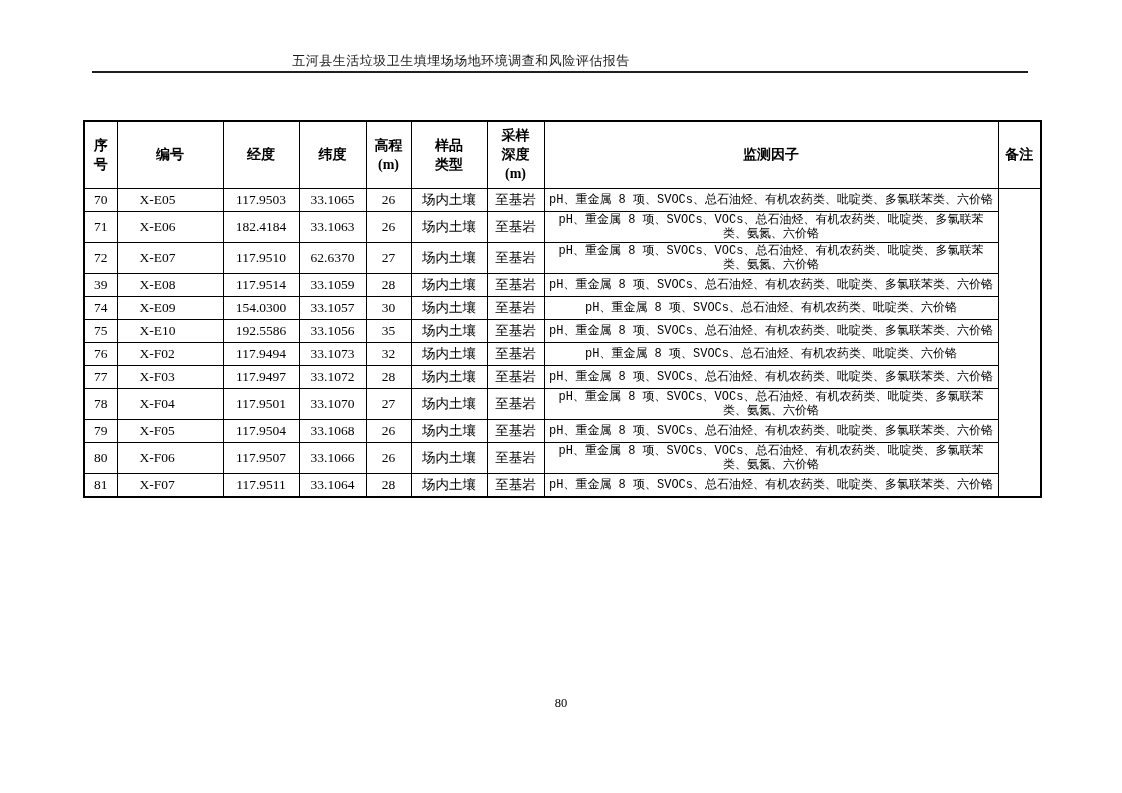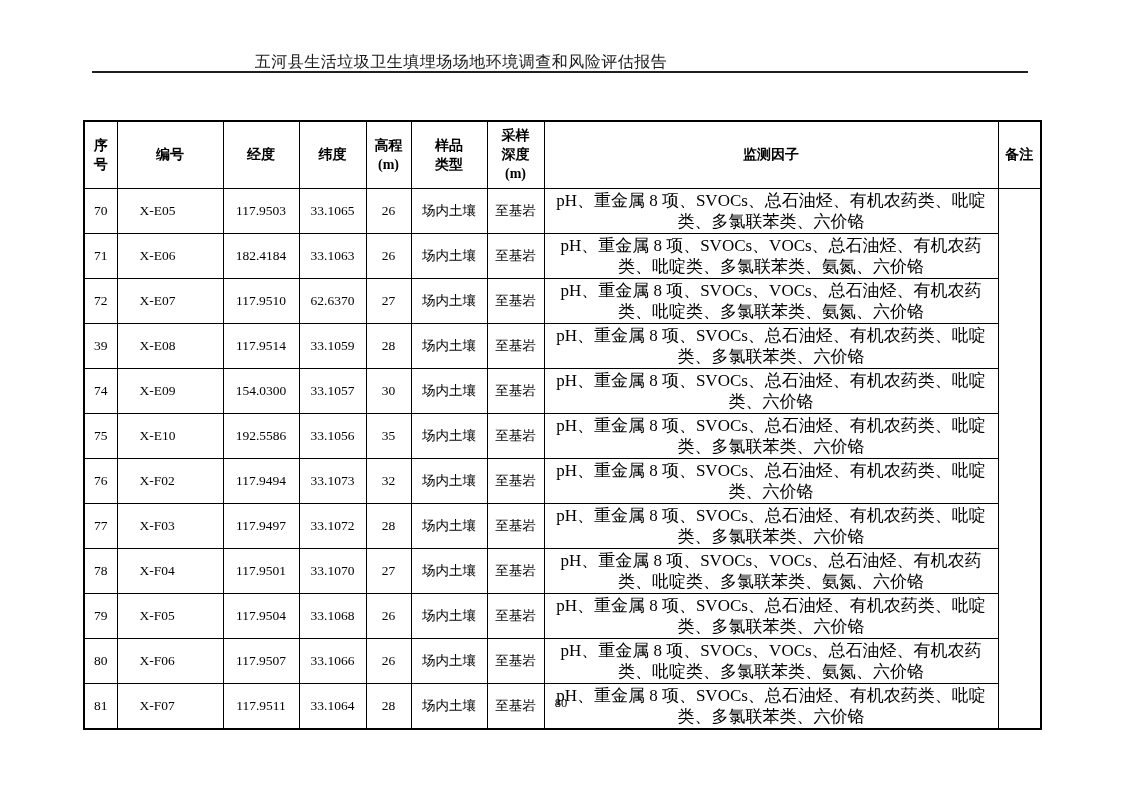--- a/index.html
+++ b/index.html
@@ -11,21 +11,21 @@
     height: 793px;
     background: #ffffff;
     overflow: hidden;
   }
   .header-title {
     position: absolute;
     top: 52px;
     left: 0;
     width: 922px;
     text-align: center;
-    font-size: 16px;
+    font-size: 13px;
     letter-spacing: 0.5px;
     color: #1a1a1a;
   }
   .header-rule {
     position: absolute;
     top: 71px;
     left: 92px;
     width: 936px;
     height: 2px;
     background: #1f1f1f;
@@ -54,23 +54,24 @@
     font-size: 14px;
     line-height: 19px;
     white-space: pre-line;
     padding: 2px 1px;
   }
   .data-table td.cell-code {
     text-align: left;
     padding-left: 22px;
   }
   .data-table td.cell-factors {
-    font-size: 17px;
-    line-height: 21px;
+    font-size: 12px;
+    line-height: 14px;
     padding: 1px 4px;
+    font-family: Liberation Mono, monospace;
   }
   .data-table td.remark-cell { background: #fff; }
   .page-number {
     position: absolute;
     top: 696px;
     left: 0;
     width: 1122px;
     text-align: center;
     font-size: 12.5px;
   }

